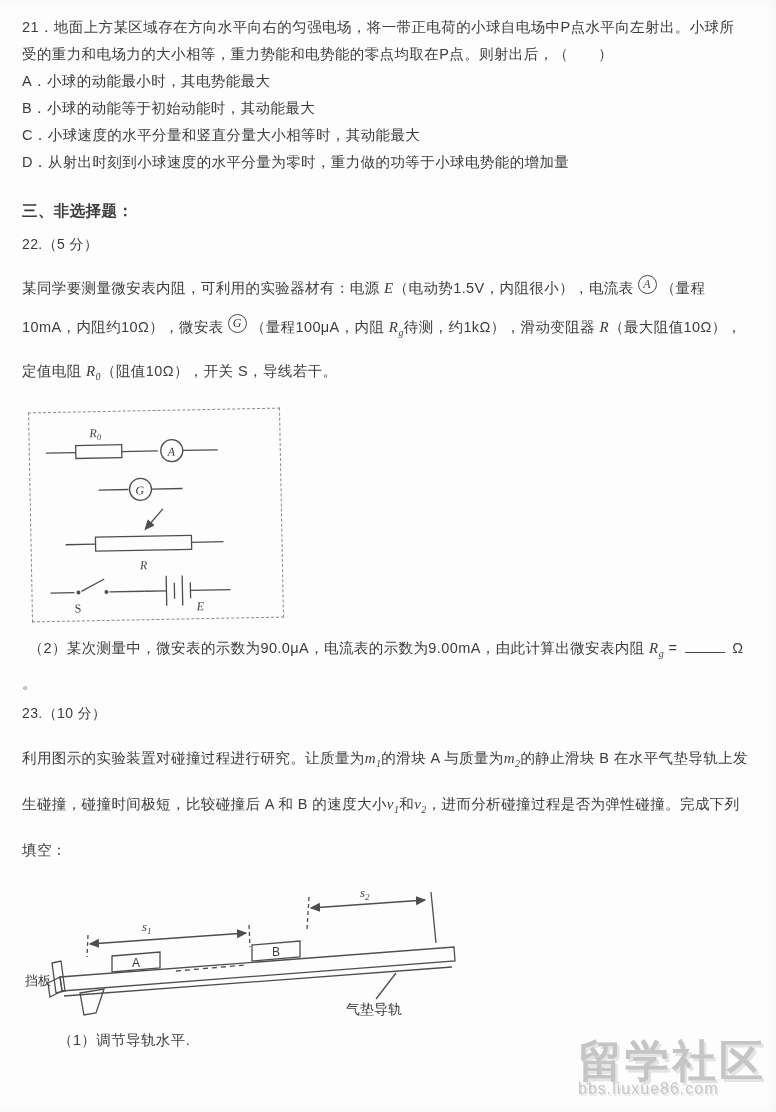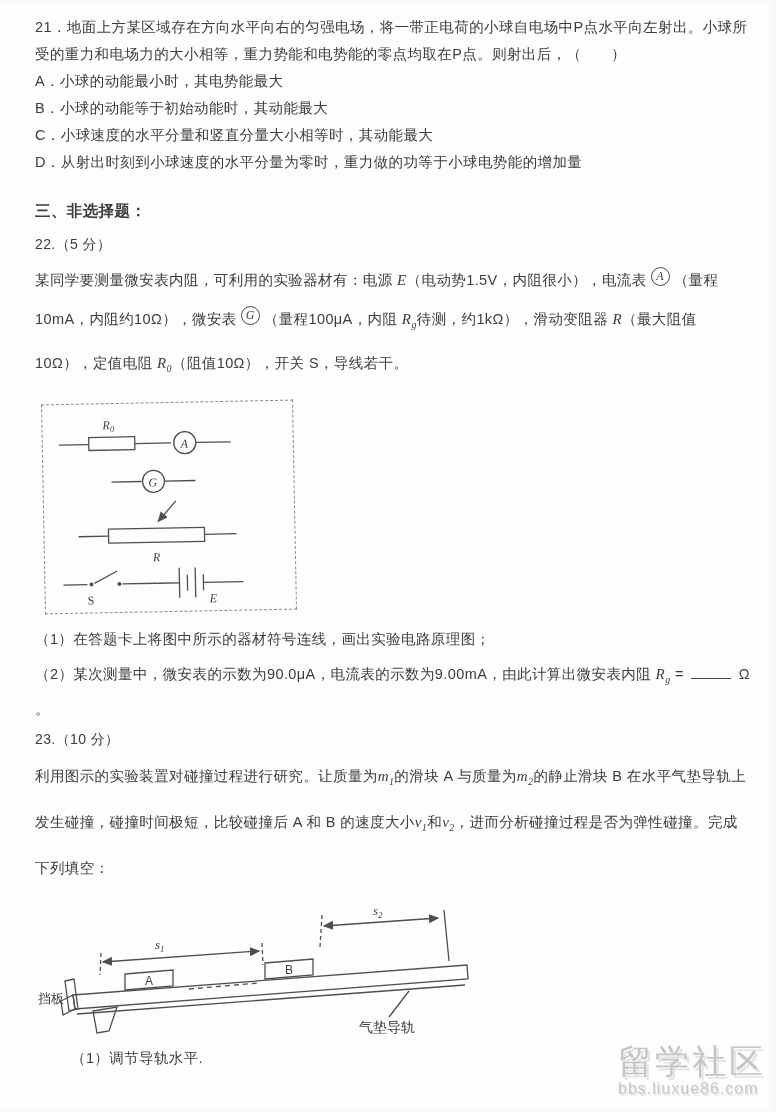--- a/index.html
+++ b/index.html
@@ -7,27 +7,27 @@
   body {
     background:#ffffff;
     font-family:"Liberation Sans", sans-serif;
     color:#3c3c3c;
     position:relative;
     overflow:hidden;
   }
   .page {
     position:absolute; inset:0;
     background:#fdfdfd;
-    padding:14px 26px 0 35px;
+    padding:14px 26px 0 22px;
     box-shadow: inset -4px 0 8px rgba(0,0,0,0.035);
   }
   .line { font-size:14.5px; line-height:27px; letter-spacing:0.4px; }
   .sec-title { font-size:15.5px; font-weight:bold; line-height:29px; letter-spacing:0.4px;margin-top:20px; }
   .qnum { font-size:14px; line-height:30px; margin-top:4px; letter-spacing:0.4px; }
-  .para { font-size:14.5px; line-height:39px; letter-spacing:0.4px; margin-top:2px; }
+  .para { font-size:14.5px; line-height:39px; letter-spacing:0.4px; margin-top:10px; }
   .var { font-style:italic; font-family:"Liberation Serif", serif; font-size:15px; }
   .sub { font-style:italic; font-family:"Liberation Serif", serif; font-size:10px; vertical-align:-4px; }
   .meter {
     display:inline-flex; justify-content:center; align-items:center;
     width:19px; height:19px; border:1.3px solid #4a4a4a; border-radius:50%;
     font-size:12px; font-style:italic; font-family:"Liberation Serif", serif;
     margin:0 4px; position:relative; top:-5px; background:#fdfdfd;
   }
   .blank { display:inline-block; width:40px; height:13px; border-bottom:1.3px solid #474747; margin:0 3px; }
   .circuit-box {
@@ -38,21 +38,21 @@
     transform:rotate(-1.1deg);
     background:#fdfdfd;
   }
   .airtrack-box { margin:12px 0 2px 2px; }
   svg { display:block; }
   svg line, svg rect.sym, svg circle.sym, svg polygon.sym, svg path.sym, svg polyline.sym {
     stroke:#4e4e4e; stroke-width:1.3; fill:none;
   }
   svg text { fill:#3e3e3e; }
   .watermark { position:absolute; right:10px; bottom:14px; text-align:left; color:#c5c5c5; }
-  .wm1 { font-size:34px; font-weight:normal; letter-spacing:3px; text-shadow:2.5px 2.5px 0 #e4e4e4; line-height:38px; }
+  .wm1 { font-size:44px; font-weight:bold; letter-spacing:3px; text-shadow:2.5px 2.5px 0 #e4e4e4; line-height:38px; }
   .wm2 { font-size:16px; letter-spacing:1px; text-shadow:1.5px 1.5px 0 #e8e8e8; }
 </style>
 </head>
 <body>
 
 <div class="page">
 
   <section>
     <div class="line">21．地面上方某区域存在方向水平向右的匀强电场，将一带正电荷的小球自电场中P点水平向左射出。小球所</div>
     <div class="line">受的重力和电场力的大小相等，重力势能和电势能的零点均取在P点。则射出后，（　　）</div>
@@ -120,21 +120,20 @@
           <line x1="128" y1="159" x2="128" y2="189" class="sym"></line>
           <line x1="136" y1="166" x2="136" y2="182" stroke="#4e4e4e" stroke-width="3"></line>
           <line x1="144" y1="159" x2="144" y2="189" class="sym"></line>
           <line x1="152" y1="166" x2="152" y2="182" stroke="#4e4e4e" stroke-width="3"></line>
           <line x1="152" y1="174" x2="192" y2="174" class="sym"></line>
           <text x="158" y="194" font-size="12" font-style="italic" font-family="Liberation Serif, serif">E</text>
         </g>
       </svg>
     </div>
 
-    <div class="line" style="line-height:34px;">（1）在答题卡上将图中所示的器材符号连线，画出实验电路原理图；</div>
 
     <p class="para" style="line-height:36px; margin-top:0;text-align:center;"><span>（2）某次测量中，微安表的示数为90.0μA，电流表的示数为9.00mA，由此计算出微安表内阻 </span><span class="var">R</span><span class="sub">g</span><span> = </span><span class="blank"></span><span> Ω</span></p>
     <div class="line" style="line-height:22px;">。</div>
   </section>
 
   <section>
     <div class="qnum">23.（10 分）</div>
 
     <p class="para" style="line-height:41px;"><span>利用图示的实验装置对碰撞过程进行研究。让质量为</span><span class="var">m</span><span class="sub">1</span><span>的滑块 A 与质量为</span><span class="var">m</span><span class="sub">2</span><span>的静止滑块 B 在水平气垫导轨上发生碰撞，碰撞时间极短，比较碰撞后 A 和 B 的速度大小</span><span class="var">v</span><span class="sub">1</span><span>和</span><span class="var">v</span><span class="sub">2</span><span>，进而分析碰撞过程是否为弹性碰撞。完成下列填空：</span></p>
 

